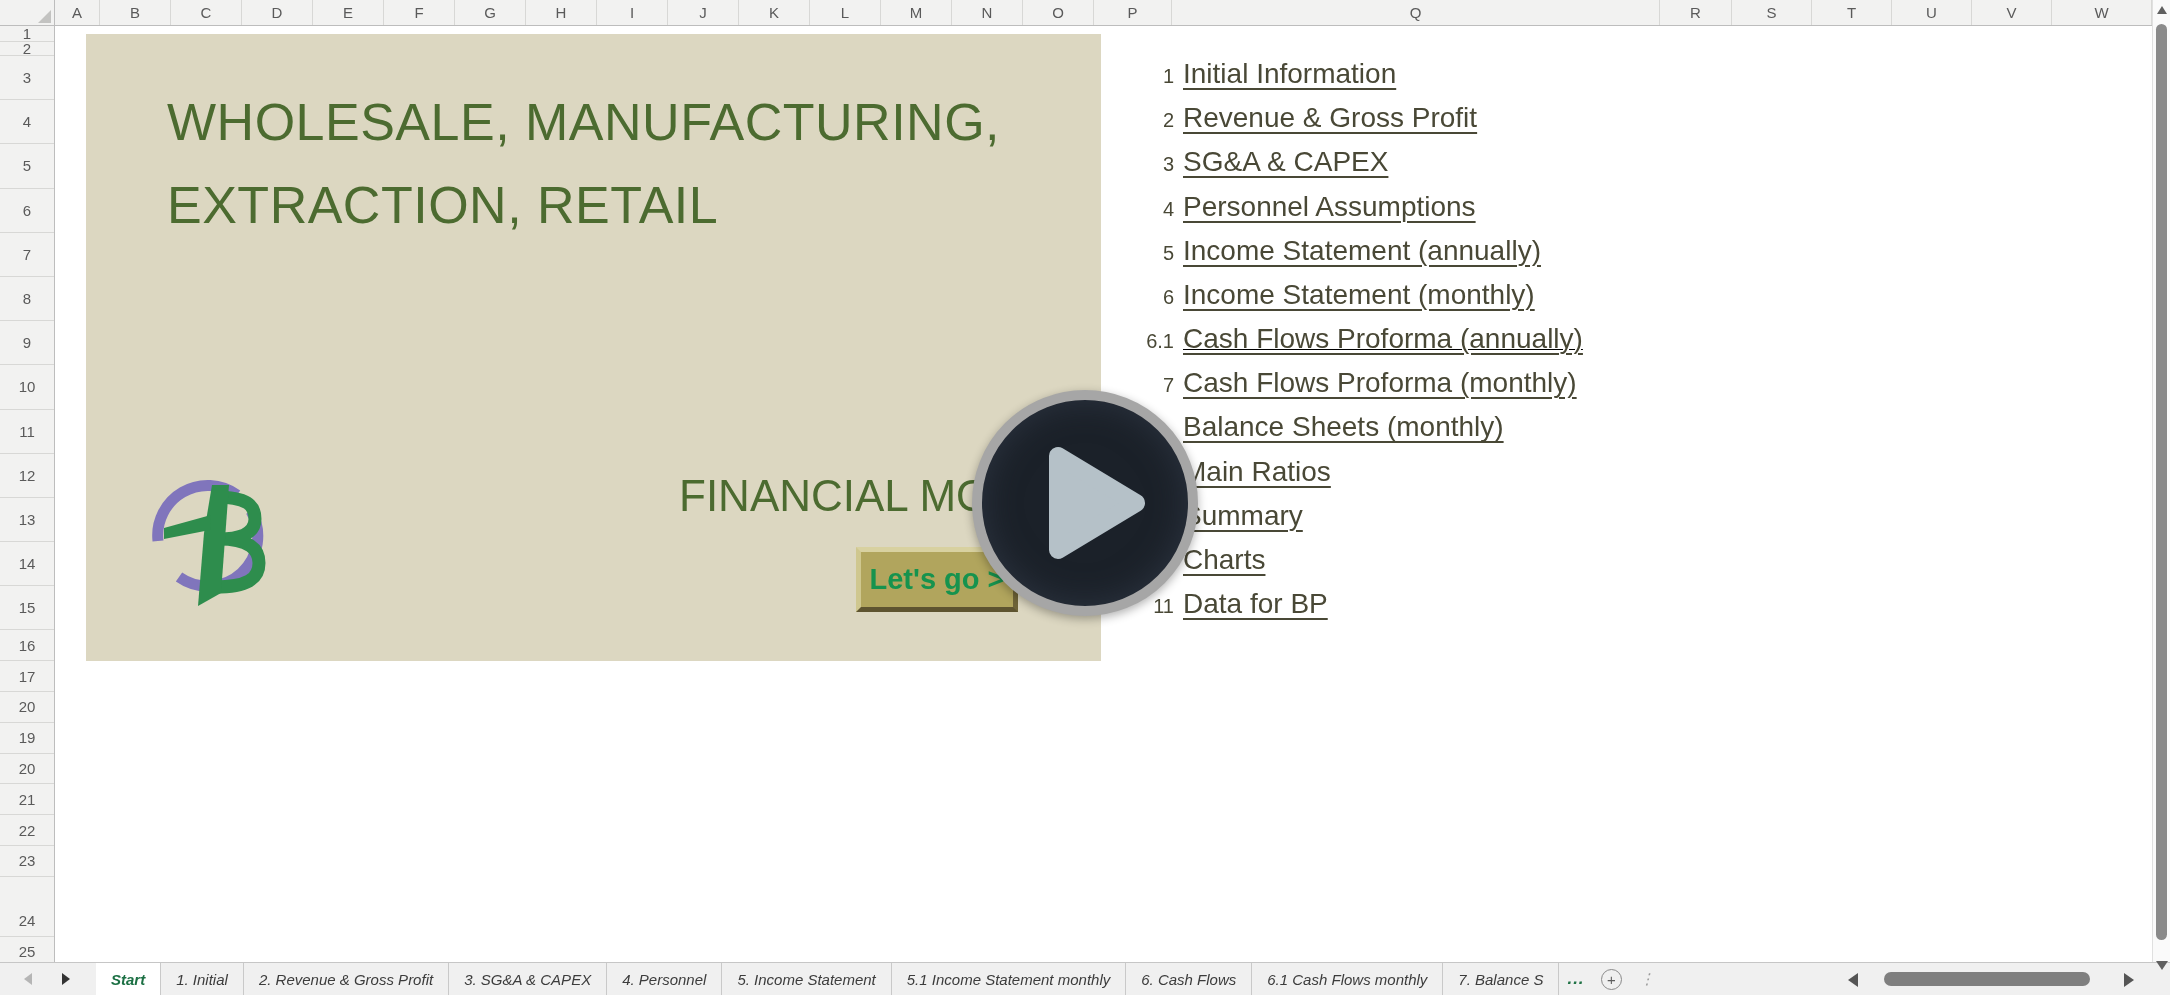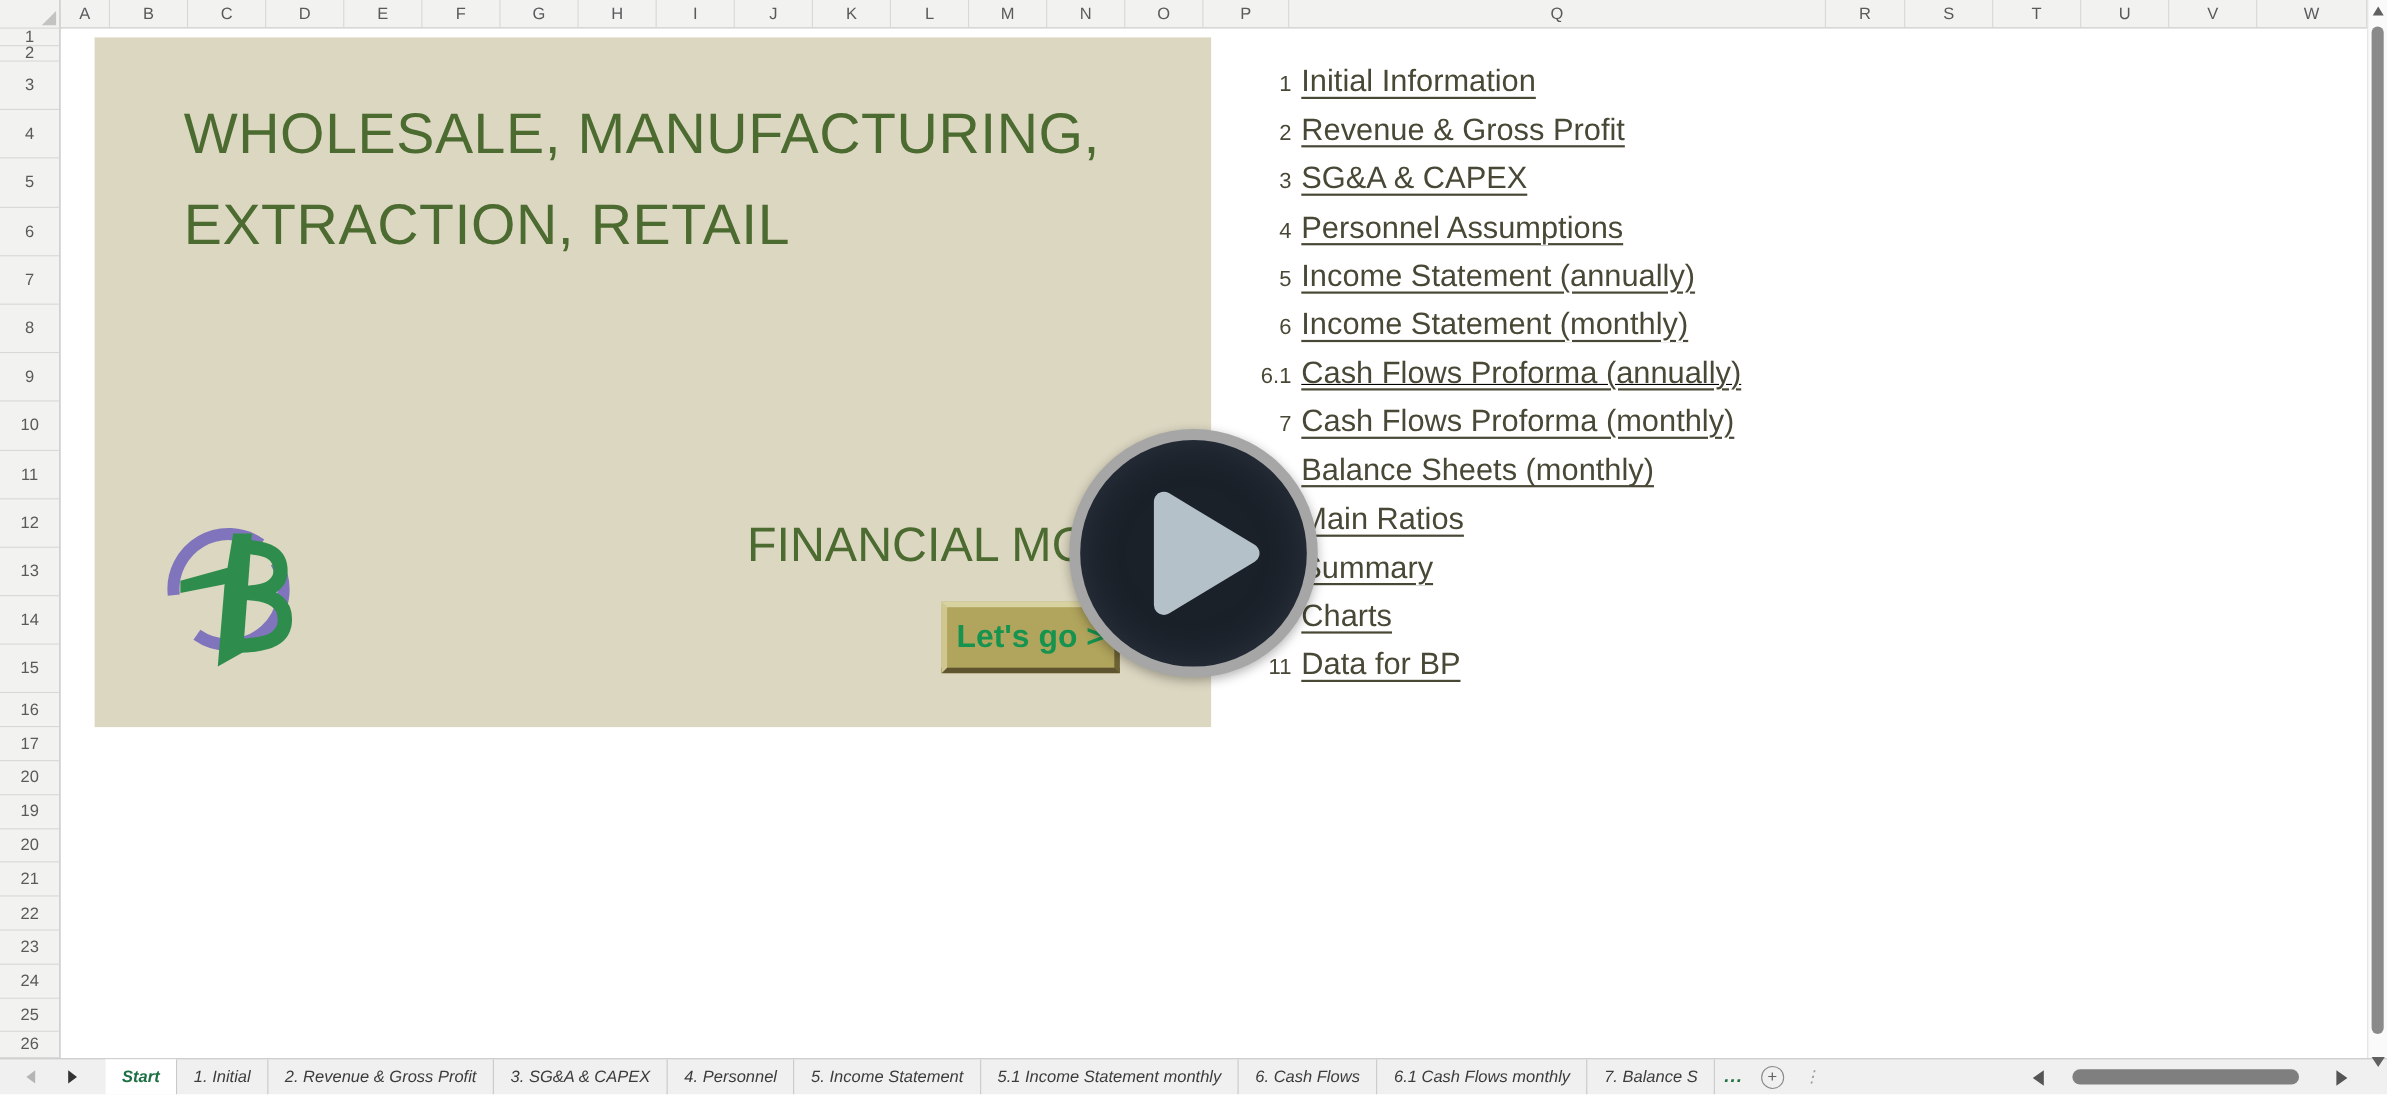--- a/index.html
+++ b/index.html
@@ -104,21 +104,21 @@
       <div class="row-cell" style="height: 44.2px;">14</div>
       <div class="row-cell" style="height: 44.2px;">15</div>
       <div class="row-cell" style="height: 30.8px;">16</div>
       <div class="row-cell" style="height: 30.8px;">17</div>
       <div class="row-cell" style="height: 30.8px;">20</div>
       <div class="row-cell" style="height: 30.8px;">19</div>
       <div class="row-cell" style="height: 30.8px;">20</div>
       <div class="row-cell" style="height: 30.8px;">21</div>
       <div class="row-cell" style="height: 30.8px;">22</div>
       <div class="row-cell" style="height: 30.8px;">23</div>
-      <div class="row-cell" style="height: 30.8px;">24</div>
+      <div class="row-cell" style="height: 30.8px; margin-top: 29px;">24</div>
       <div class="row-cell" style="height: 30.8px;">25</div>
       <div class="row-cell" style="height: 24px;">26</div>
     </div>
 
   <div class="cells">
 
     <div class="banner">
       <div class="banner-title">
         <div>WHOLESALE, MANUFACTURING,</div>
         <div>EXTRACTION, RETAIL</div>

